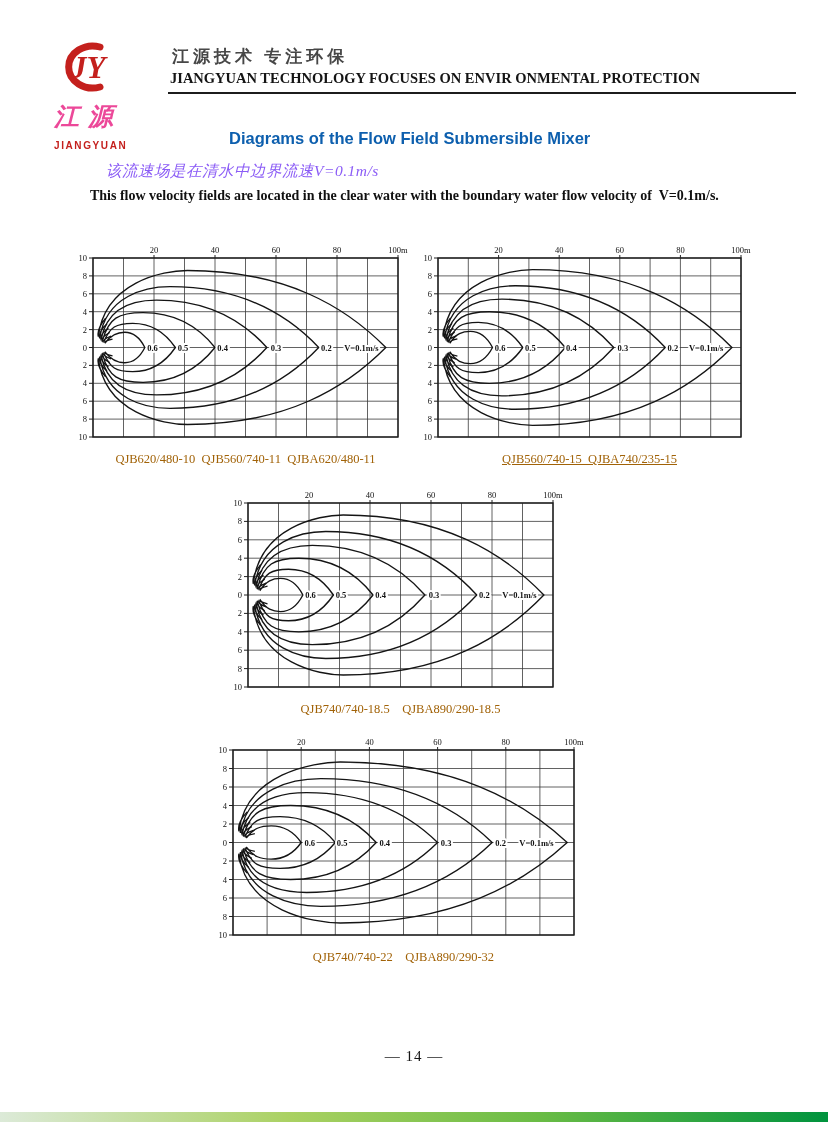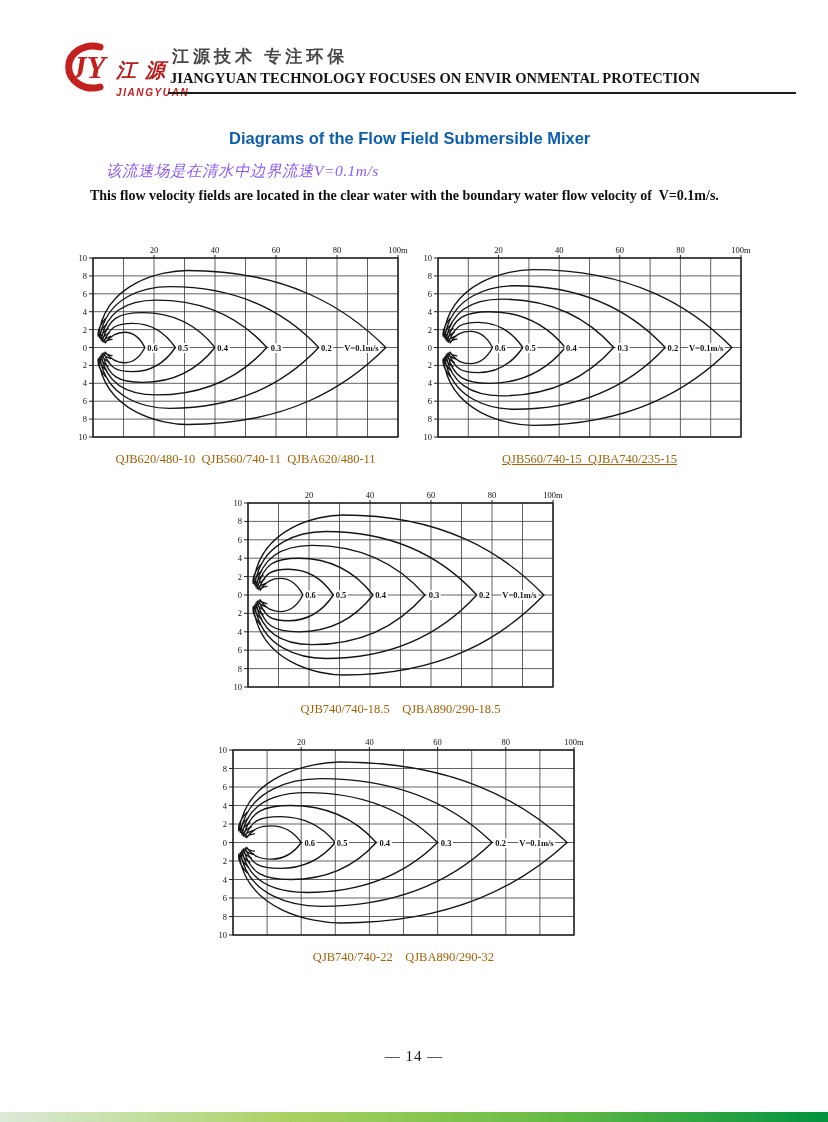--- a/index.html
+++ b/index.html
@@ -4,28 +4,28 @@
 <style>
   * { margin:0; padding:0; box-sizing:border-box; }
   html,body { background:#ffffff; }
   .page {
     position:relative; width:828px; height:1122px; background:#ffffff;
     font-family:"Liberation Serif","DejaVu Serif",serif; color:#1a1a1a; overflow:hidden;
   }
   .abs { position:absolute; }
 
   
-  .logo { left:54px; top:40px; display:flex; align-items:flex-end; }
+  .logo { left:54px; top:40px; display:flex; align-items:flex-start;flex-direction:column; }
   .logo-cn {
     font-family:"Liberation Serif",serif; font-weight:bold; font-style:italic;
-    color:#b91c1c; font-size:20px; letter-spacing:9px; line-height:30px; margin-top:4px;
+    color:#ec4899; font-size:25px; letter-spacing:9px; line-height:30px; margin-top:4px;
   }
   .logo-latin {
     font-family:"Liberation Sans",sans-serif; font-weight:bold;
-    color:#c4201d; font-size:10px; letter-spacing:1.6px; margin-top:2px;font-style:italic;
+    color:#c4201d; font-size:10px; letter-spacing:1.6px; margin-top:8px;
   }
   .slogan-cn {
     left:172px; top:45px; font-family:"Liberation Serif",serif; font-weight:bold;
     color:#474747; font-size:17px; letter-spacing:4px; white-space:pre;
   }
   .slogan-en {
     left:170px; top:70px; font-family:"Liberation Serif",serif; font-weight:bold;
     color:#141414; font-size:14.5px; letter-spacing:0px; white-space:pre;
   }
   .header-rule { left:168px; top:92px; width:628px; height:2px; background:#1c1c1c; }

